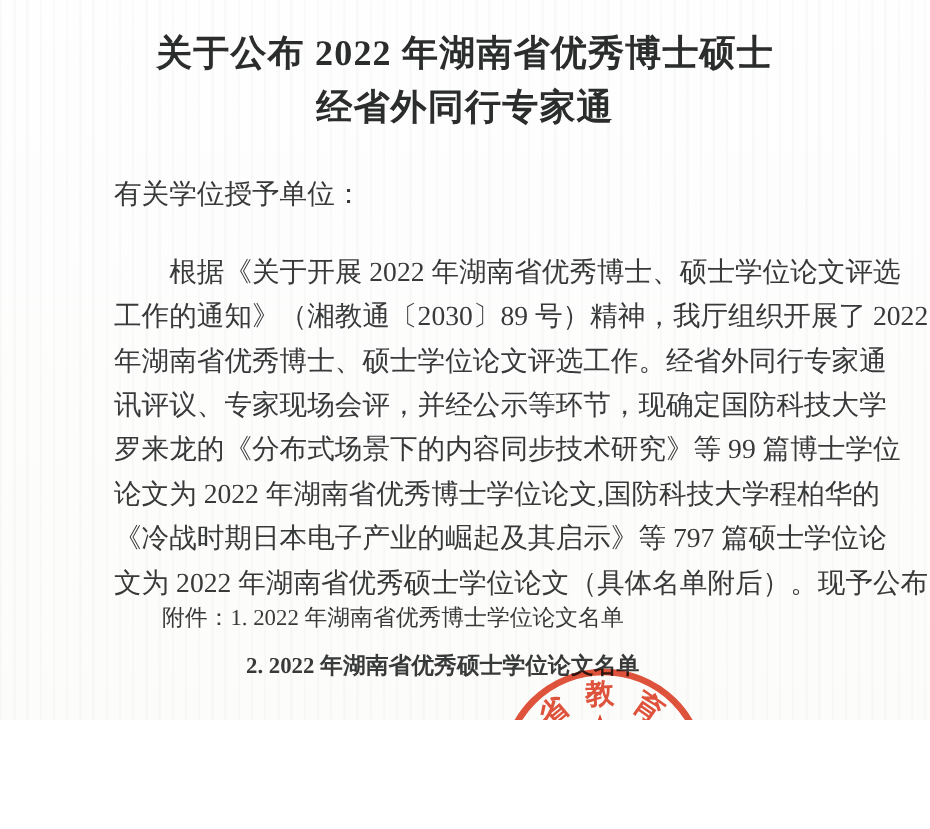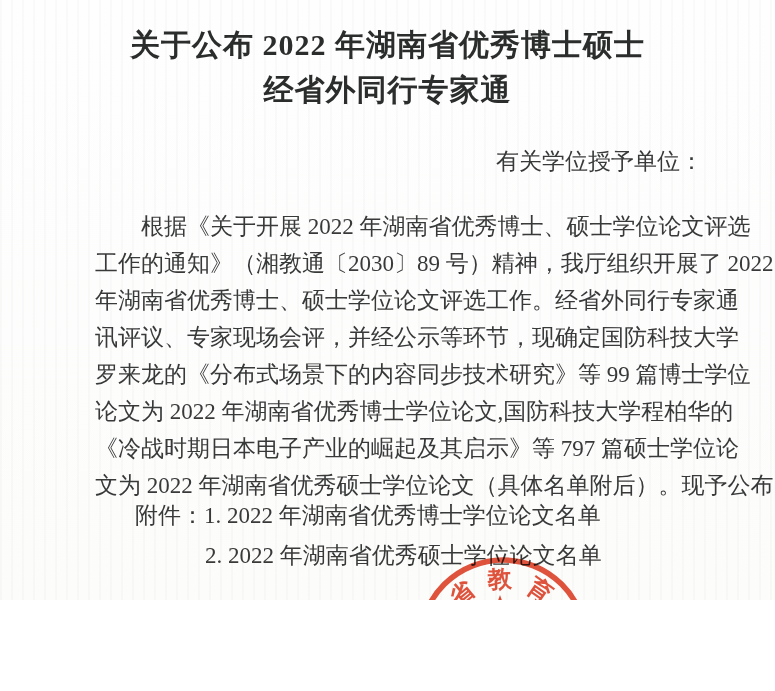--- a/index.html
+++ b/index.html
@@ -18,36 +18,36 @@
   .doc-title{
     position:absolute;top:22px;left:0;width:775px;
     text-align:center;
     font-size:30px;font-weight:bold;line-height:45px;
     color:#2b2d2c;
     letter-spacing:1px;
     margin:0;
   }
   .salutation{
     position:absolute;top:147px;left:95px;width:608px;
-    font-size:23px;line-height:30px;color:#383a39;text-align:right;
+    font-size:23px;line-height:30px;color:#383a39;
   }
   .para-line{
     position:absolute;left:95px;width:608px;height:37px;
     font-size:23px;line-height:34px;color:#383a39;
     text-align:justify;text-align-last:justify;
     white-space:nowrap;
     margin-top:26px;
   }
   .para-line.indent{ text-indent:46px; }
   .attach-line{
     position:absolute;left:135px;width:540px;
-    font-size:23px;line-height:30px;color:#383a39;
+    font-size:19px;line-height:30px;color:#383a39;
     white-space:nowrap;
   }
-  .attach-line .attach-items-indent{ padding-left:70px; }
+  .attach-line .attach-items-indent{ padding-left:70px;font-weight:bold; }
   .sig-agency{
     position:absolute;top:601px;left:436px;
     font-size:23px;color:#323433;white-space:nowrap;letter-spacing:2px;
   }
   .sig-date{
     position:absolute;top:642px;left:410px;
     font-size:19px;color:#323433;white-space:nowrap;letter-spacing:1px;
   }
   .disclosure{
     position:absolute;top:668px;left:138px;

